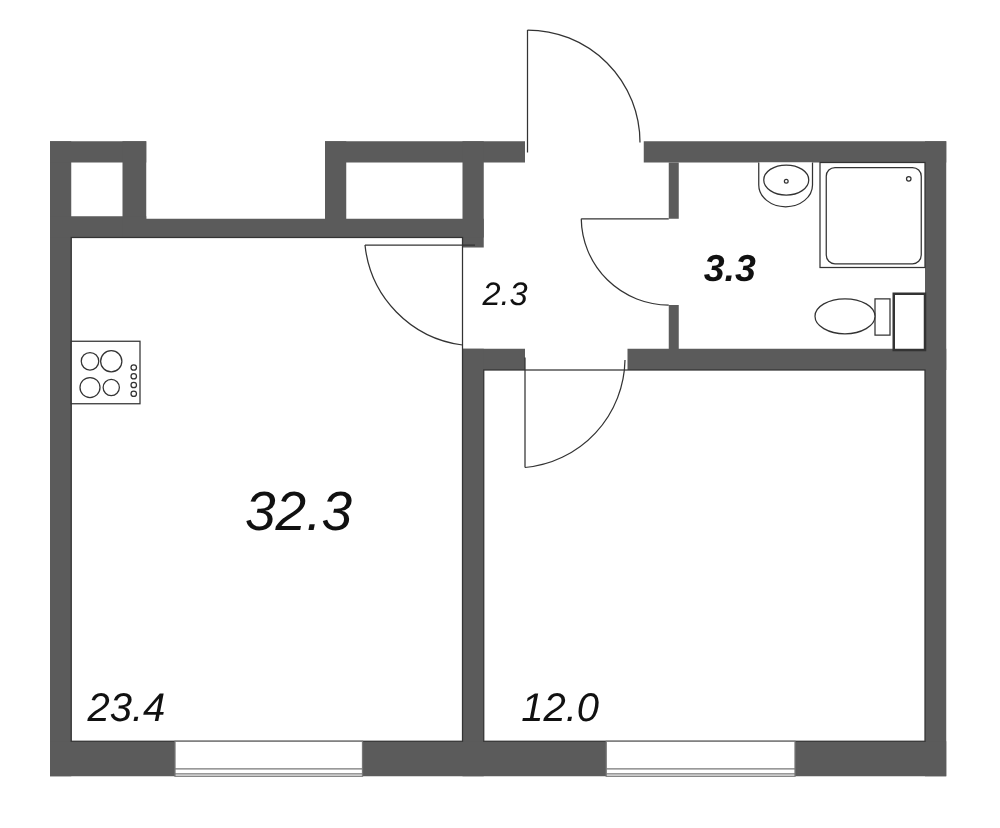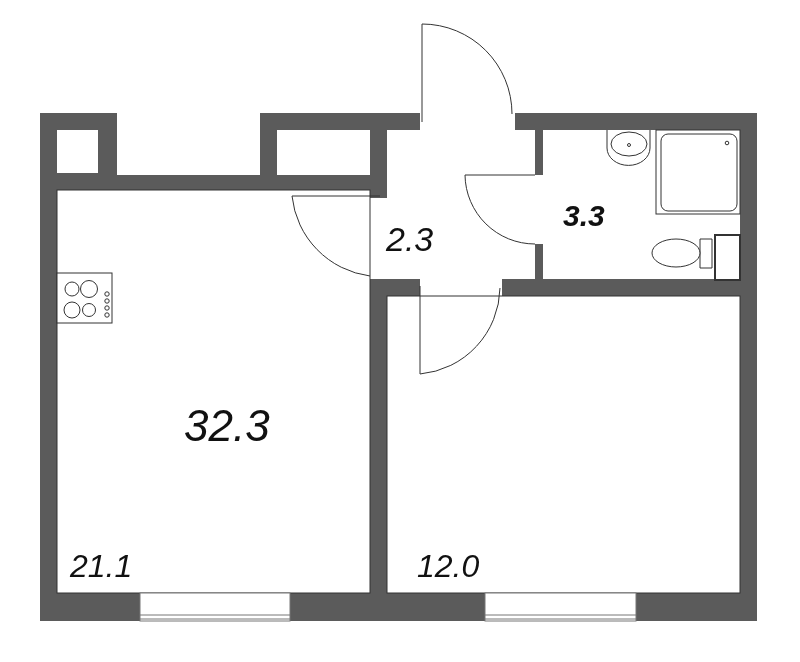--- a/index.html
+++ b/index.html
@@ -99,17 +99,17 @@
     <circle cx="727" cy="143" r="1.8"></circle>
   </g>
 
   <g fill="#fff" stroke="#333" stroke-width="1">
     <rect x="715" y="235" width="25" height="45" stroke-width="2"></rect>
     <path d="M700 239 L712 239 L712 268 L700 268 Z"></path>
     <ellipse cx="676" cy="253" rx="24" ry="14"></ellipse>
   </g>
 </svg>
 
-<div class="label" style="left:386px;top:222px;font-size:34px;">2.3</div>
+<div class="label" style="left:386px;top:222px;font-size:26px;">2.3</div>
 <div class="label" style="left:563px;top:201px;font-size:30px;font-weight:bold;">3.3</div>
-<div class="label" style="left:184px;top:388px;font-size:44px;margin-top:16px;">32.3</div>
-<div class="label" style="left:70px;top:550px;font-size:32px;">21.1</div>
+<div class="label" style="left:196px;top:388px;font-size:44px;">32.3</div>
+<div class="label" style="left:70px;top:550px;font-size:32px;">23.4</div>
 <div class="label" style="left:417px;top:550px;font-size:32px;text-align:right;">12.0</div>
 
 </body></html>

